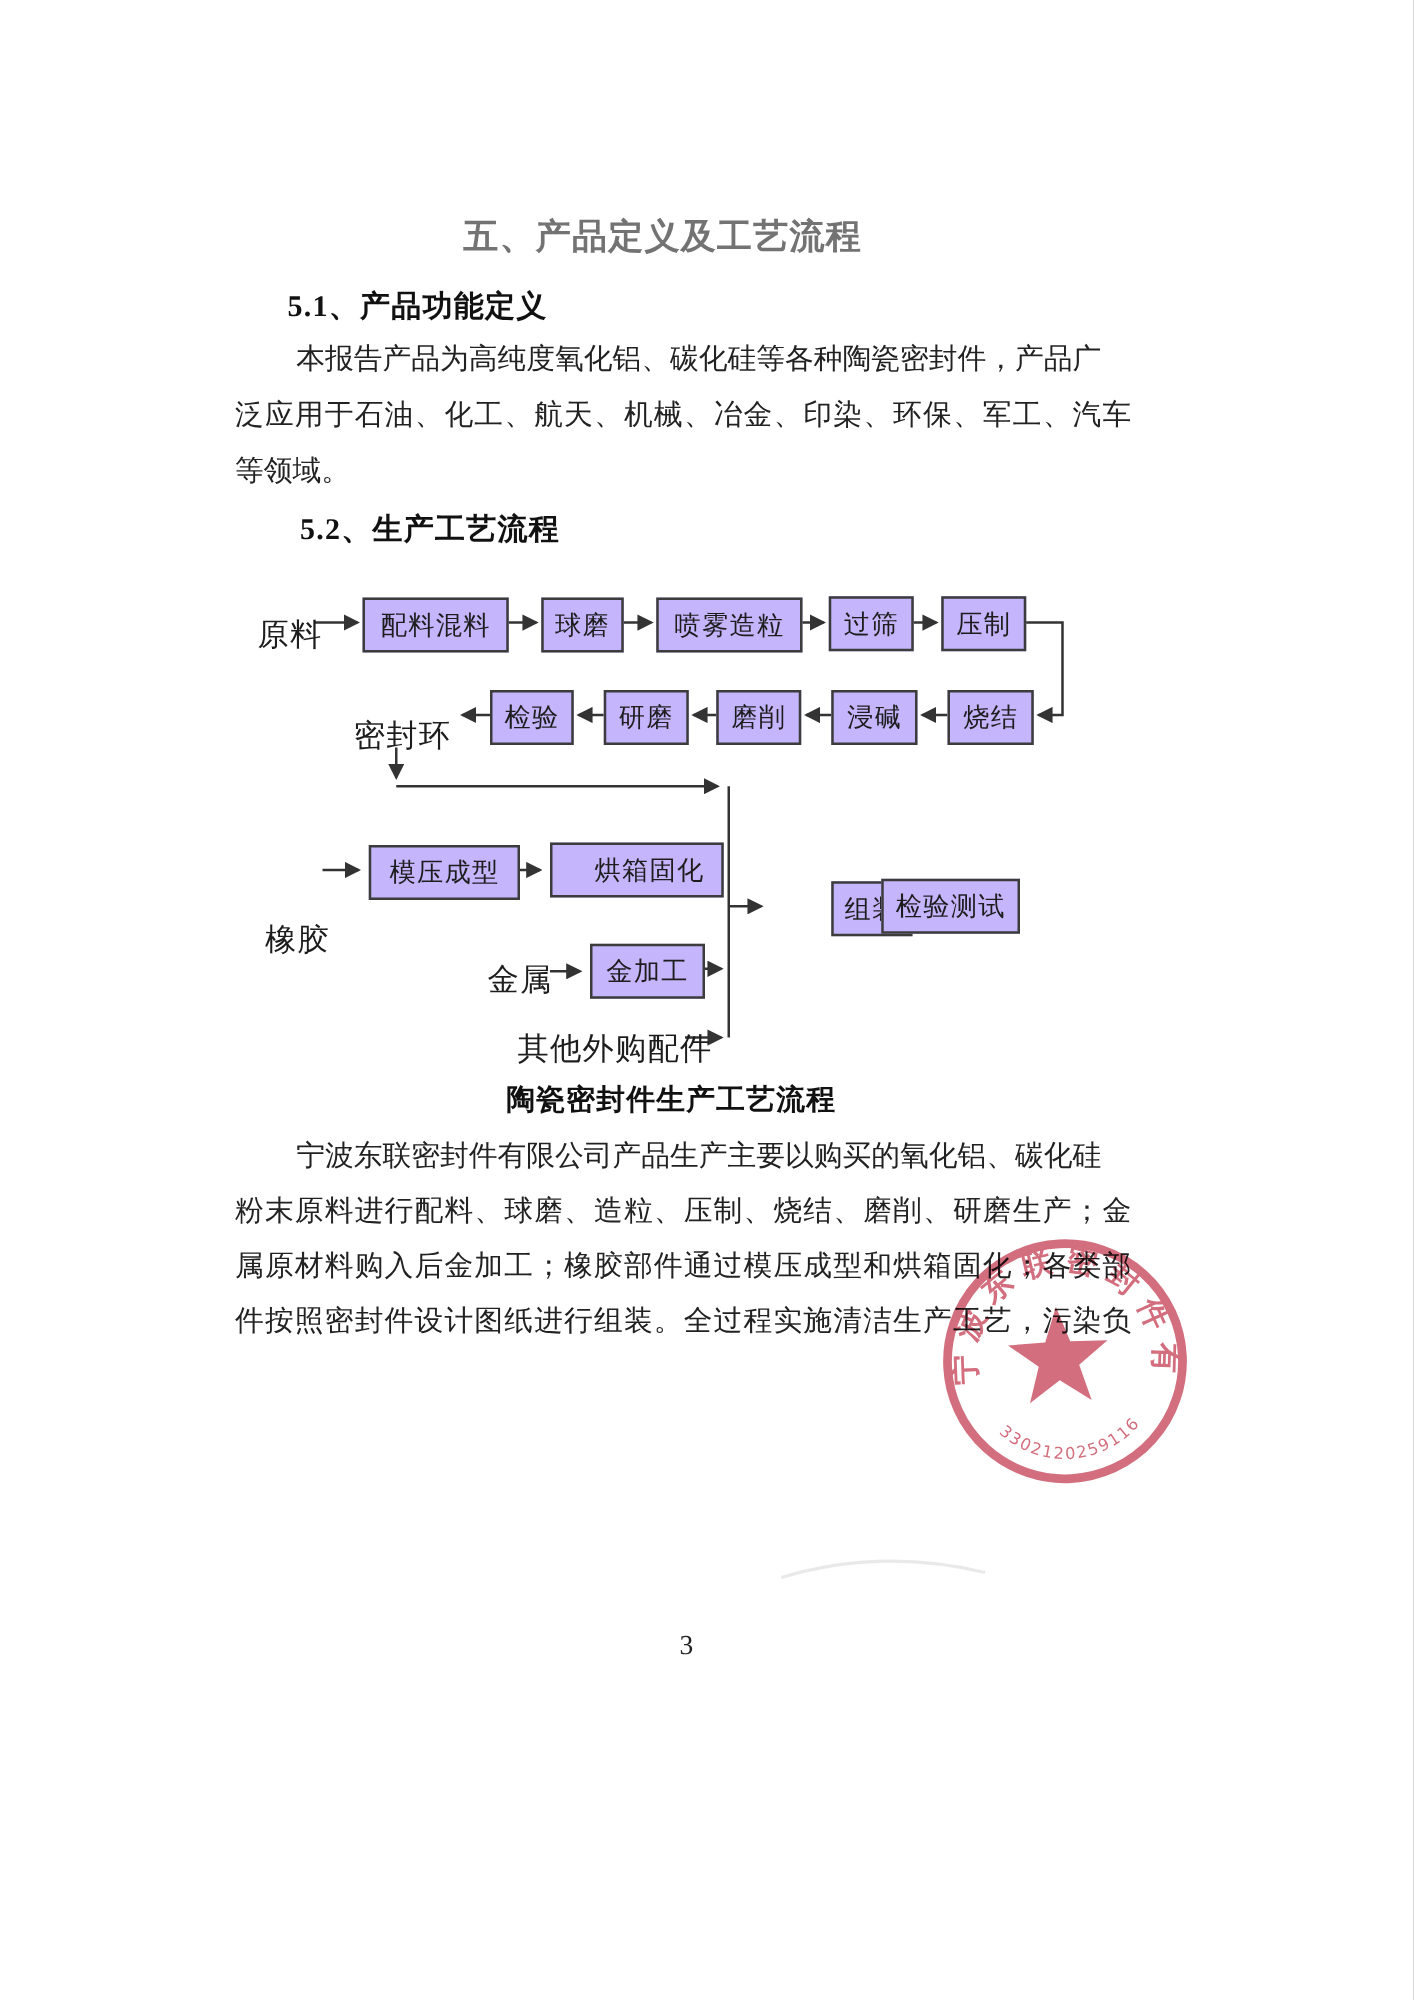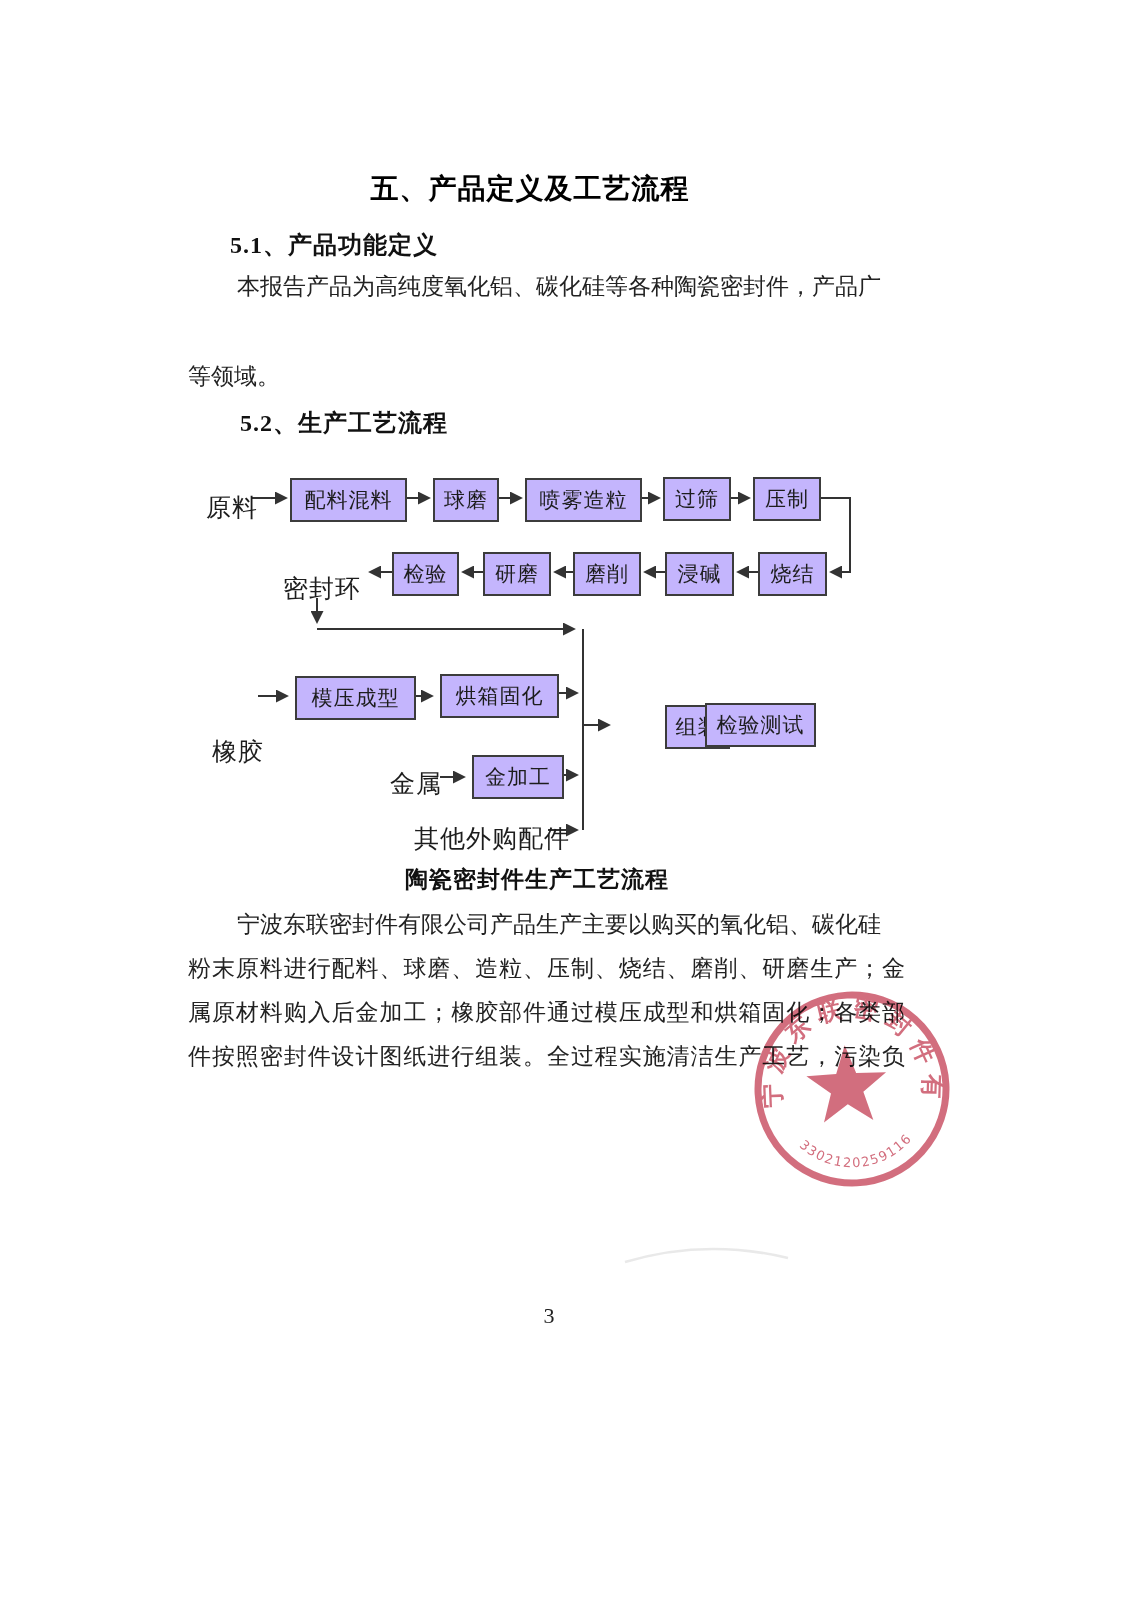--- a/index.html
+++ b/index.html
@@ -3,21 +3,21 @@
 <meta charset="utf-8">
 <style>
   html,body{margin:0;padding:0;background:#9a9a9a;}
   .page{
     position:relative;width:1131px;height:1600px;margin:0 auto;
     background:#ffffff;overflow:hidden;
     font-family:"Liberation Serif","DejaVu Serif",serif;
     color:#1c1c1c;
   }
   .abs{position:absolute;}
-  .doc-title{font-size:28px;font-weight:bold;text-align:center;letter-spacing:1px;color:#000000;}
+  .doc-title{font-size:28px;font-weight:bold;text-align:center;letter-spacing:1px;color:#737373;}
   .sec-heading{font-size:24px;font-weight:bold;color:#111;letter-spacing:1px;}
   .body-line{font-size:23px;line-height:30px;white-space:nowrap;color:#222;}
   .body-line.stretch{white-space:normal;text-align:justify;text-align-last:justify;}
   .flow-box{
     position:absolute;border:2px solid #3c3c3c;background:#c4b5fd;
     display:flex;align-items:center;justify-content:center;
     font-size:21px;color:#1d1d1d;letter-spacing:1px;
   }
   .flow-label{position:absolute;font-size:25px;color:#1d1d1d;letter-spacing:1px;white-space:nowrap;}
   .caption{font-size:23px;font-weight:bold;text-align:center;color:#111;letter-spacing:1px;}
@@ -27,20 +27,21 @@
 </head>
 <body>
 
 <div class="page">
 
   <div class="abs doc-title" style="left:180px;top:170px;width:700px;">五、产品定义及工艺流程</div>
 
   <div class="abs sec-heading" style="left:230px;top:229px;">5.1、产品功能定义</div>
 
   <div class="abs body-line" style="left:237px;top:272px;">本报告产品为高纯度氧化铝、碳化硅等各种陶瓷密封件，产品广</div>
+  <div class="abs body-line stretch" style="left:188px;top:317px;width:717px;">泛应用于石油、化工、航天、机械、冶金、印染、环保、军工、汽车</div>
   <div class="abs body-line" style="left:188px;top:362px;">等领域。</div>
 
   <div class="abs sec-heading" style="left:240px;top:407px;">5.2、生产工艺流程</div>
 
   <svg class="abs" style="left:0;top:440px;" width="1131" height="420">
     <defs>
       <marker id="arr" viewBox="0 0 10 10" refX="8.5" refY="5" markerWidth="6.5" markerHeight="6.5" orient="auto-start-reverse">
         <path d="M0,0 L10,5 L0,10 z" fill="#333"></path>
       </marker>
     </defs>
@@ -79,21 +80,21 @@
 
   <div class="flow-label" style="left:283px;top:572px;">密封环</div>
   <div class="flow-box" style="left:392px;top:552px;width:63px;height:40px;">检验</div>
   <div class="flow-box" style="left:483px;top:552px;width:64px;height:40px;">研磨</div>
   <div class="flow-box" style="left:573px;top:552px;width:64px;height:40px;">磨削</div>
   <div class="flow-box" style="left:665px;top:552px;width:65px;height:40px;">浸碱</div>
   <div class="flow-box" style="left:758px;top:552px;width:65px;height:40px;">烧结</div>
 
   <div class="flow-label" style="left:212px;top:687px;margin-top:48px;">橡胶</div>
   <div class="flow-box" style="left:295px;top:676px;width:117px;height:40px;">模压成型</div>
-  <div class="flow-box" style="left:440px;top:674px;width:115px;height:40px;">烘箱固化</div>
+  <div class="flow-box" style="left:440px;top:674px;width:115px;height:40px;padding-left:20px;">烘箱固化</div>
 
   <div class="flow-box" style="left:617px;top:705px;width:61px;height:40px;margin-left:48px;">组装</div>
   <div class="flow-box" style="left:705px;top:703px;width:107px;height:40px;">检验测试</div>
 
   <div class="flow-label" style="left:390px;top:767px;">金属</div>
   <div class="flow-box" style="left:472px;top:755px;width:88px;height:40px;">金加工</div>
 
   <div class="flow-label" style="left:414px;top:822px;">其他外购配件</div>
 
   <div class="abs caption" style="left:180px;top:864px;width:714px;">陶瓷密封件生产工艺流程</div>

